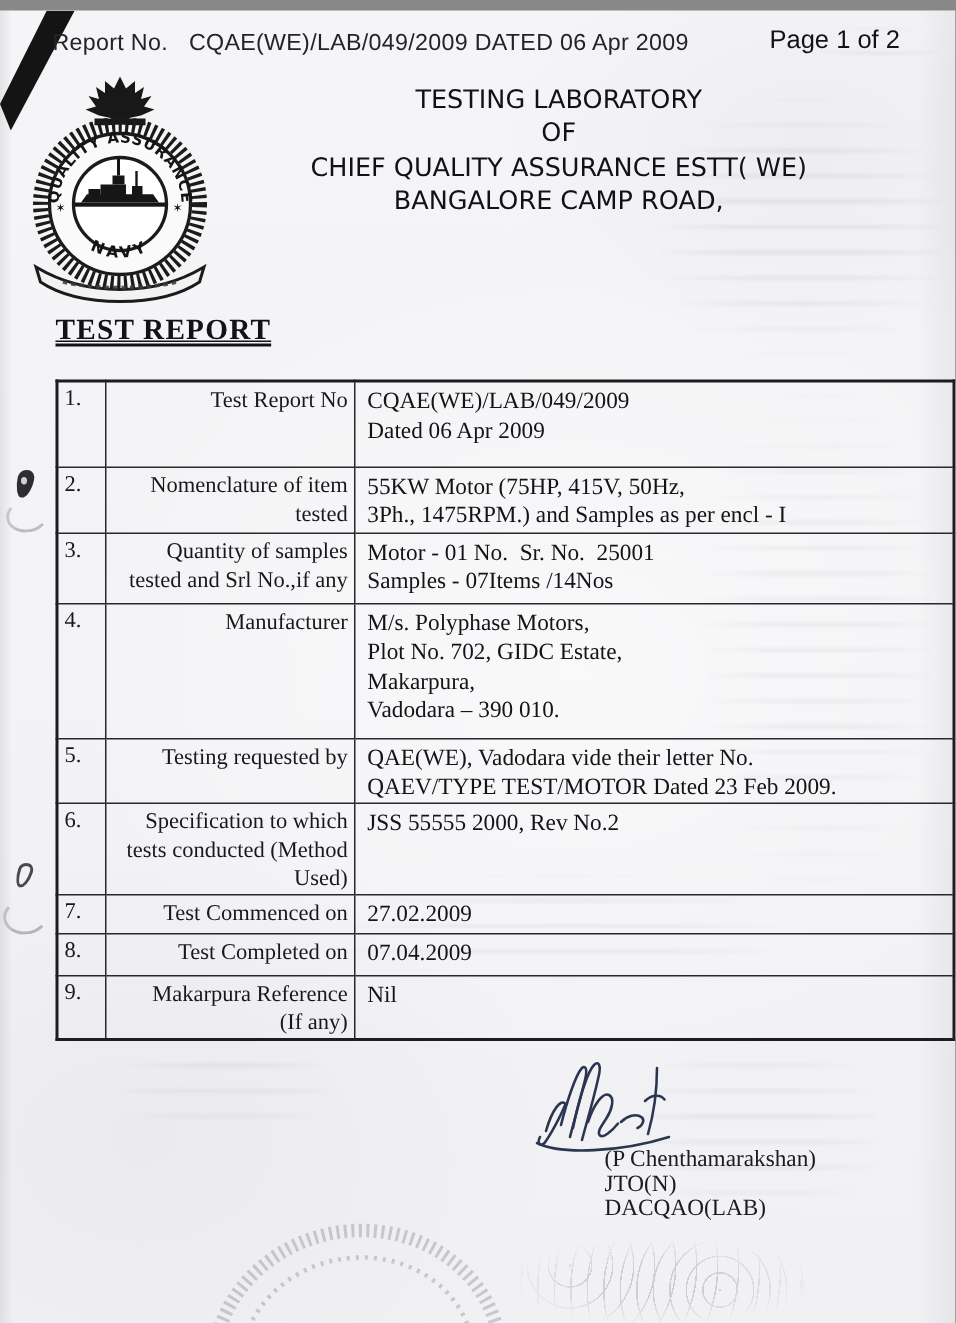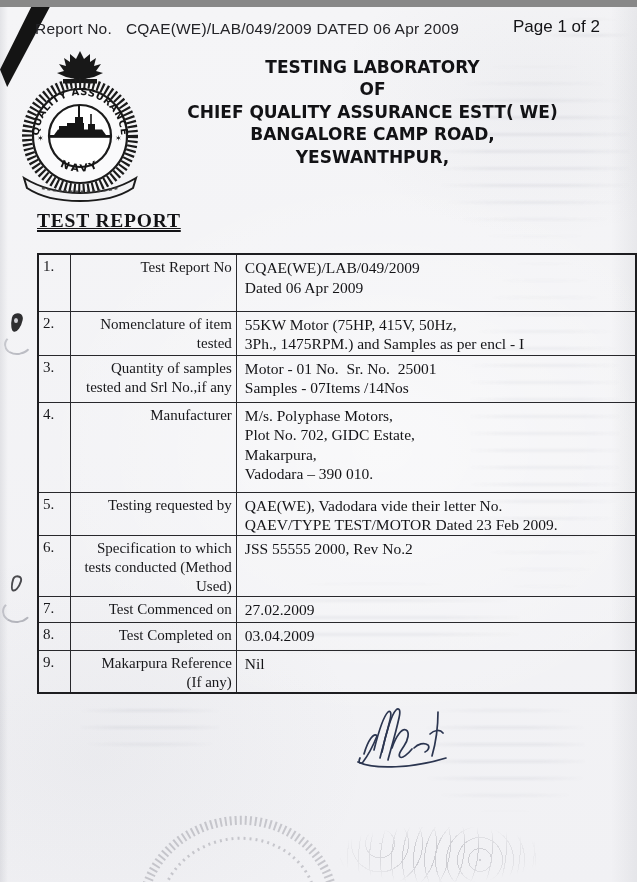--- a/index.html
+++ b/index.html
@@ -50,21 +50,21 @@
                repeating-radial-gradient(circle at 70% 60%, #6a6a74 0 1px, transparent 1px 11px);
     -webkit-mask-image:radial-gradient(ellipse at 50% 50%, #000 30%, transparent 75%);
     mask-image:radial-gradient(ellipse at 50% 50%, #000 30%, transparent 75%);}
   
   .header-line{position:absolute;left:35px;top:13px;font-size:15.5px;color:#242428;letter-spacing:.2px;white-space:nowrap;}
   .header-line .rv{margin-left:14px;}
   .page-indicator{position:absolute;left:513px;top:10px;font-size:17px;font-weight:normal;color:#131316;}
   
   .emblem{position:absolute;left:10px;top:44px;width:140px;height:152px;}
   .letterhead{position:absolute;left:145px;top:49px;width:455px;text-align:center;
-    font-family:"DejaVu Sans", sans-serif;font-weight:bold;font-size:17px;line-height:22.4px;color:#121215;}
+    font-family:"DejaVu Sans", sans-serif;font-weight:normal;font-size:17px;line-height:22.4px;color:#121215;}
   .report-title{position:absolute;left:37px;top:203px;width:588px;text-align:left;
     font-family:"Liberation Serif", serif;font-weight:bold;font-size:19.5px;letter-spacing:.8px;color:#131316;text-decoration:underline;}
   .report-title span{text-decoration:underline;text-underline-offset:3px;text-decoration-thickness:2px;}
   
   table.main{position:absolute;left:37px;top:246px;border-collapse:collapse;table-layout:fixed;
     font-family:"Liberation Serif", serif;color:#18181b;}
   table.main{border:2.5px solid #1d1d20;}
   table.main td{border:1.5px solid #28282c;vertical-align:top;background:transparent;}
   td.cno{width:25px;font-size:15px;padding:3px 2px 0 4px;}
   td.clabel{width:156px;font-size:15px;line-height:19px;padding:3px 4px 0 6px;white-space:pre-wrap;text-align:right;}
@@ -142,21 +142,20 @@
       <path d="M14,127 C34,139 54,142 70,142 C86,142 106,139 126,127 L123,137 C108,147 88,150 70,150 C52,150 32,147 17,137 Z" fill="#f2f2f4" stroke="#1b1b1b" stroke-width="2"></path>
       <path d="M32,137 C52,142 88,142 108,137" fill="none" stroke="#3a3a3a" stroke-width="2.4" stroke-dasharray="3,2.6" opacity=".85"></path>
     </g>
   </svg>
 
   <div class="letterhead">
     <div>TESTING LABORATORY</div>
     <div>OF</div>
     <div>CHIEF QUALITY ASSURANCE ESTT( WE)</div>
     <div>BANGALORE CAMP ROAD,</div>
-    <div>YESWANTHPUR,</div>
   </div>
 
   <div class="report-title">
     <span>TEST REPORT</span>
   </div>
 
   <table class="main">
     <tbody>
         <tr style="height:57px;">
       <td class="cno">1.</td>
@@ -200,21 +199,21 @@
       <td class="cvalue">JSS 55555 2000, Rev No.2</td>
     </tr>
     <tr style="height:26px;">
       <td class="cno">7.</td>
       <td class="clabel">Test Commenced on</td>
       <td class="cvalue">27.02.2009</td>
     </tr>
     <tr style="height:28px;">
       <td class="cno">8.</td>
       <td class="clabel">Test Completed on</td>
-      <td class="cvalue">03.04.2009</td>
+      <td class="cvalue">07.04.2009</td>
     </tr>
     <tr style="height:40px;">
       <td class="cno">9.</td>
       <td class="clabel">Makarpura Reference
 (If any)</td>
       <td class="cvalue">Nil</td>
     </tr>
   </tbody>
     </table>
 
@@ -223,15 +222,20 @@
       <path d="M14,50 C18,36 24,28 27,32 C23,42 16,54 13,58 C10,61 8,58 10,54"></path>
       <path d="M24,46 C28,30 34,12 38,8 C40,6 42,8 40,16 C36,32 32,46 30,54"></path>
       <path d="M32,48 C36,28 42,10 46,6 C49,3 51,6 49,14 C45,32 40,48 38,56"></path>
       <path d="M42,44 C46,32 52,24 56,26 C60,28 58,36 54,42 C50,48 48,51 50,53 C52,55 58,50 62,45"></path>
       <path d="M64,44 C68,40 74,38 78,41 C80,43 78,47 75,48"></path>
       <path d="M88,8 C88,22 86,38 82,52"></path>
       <path d="M80,30 C84,26 90,25 93,29"></path>
       <path d="M8,58 C24,66 64,64 96,54"></path>
     </g>
   </svg>
+  <div class="sig-block">
+    <div>(P Chenthamarakshan)</div>
+    <div>JTO(N)</div>
+    <div>DACQAO(LAB)</div>
+  </div>
 
   <div class="bottom-band"></div>
 </div>
 
 </body></html>

